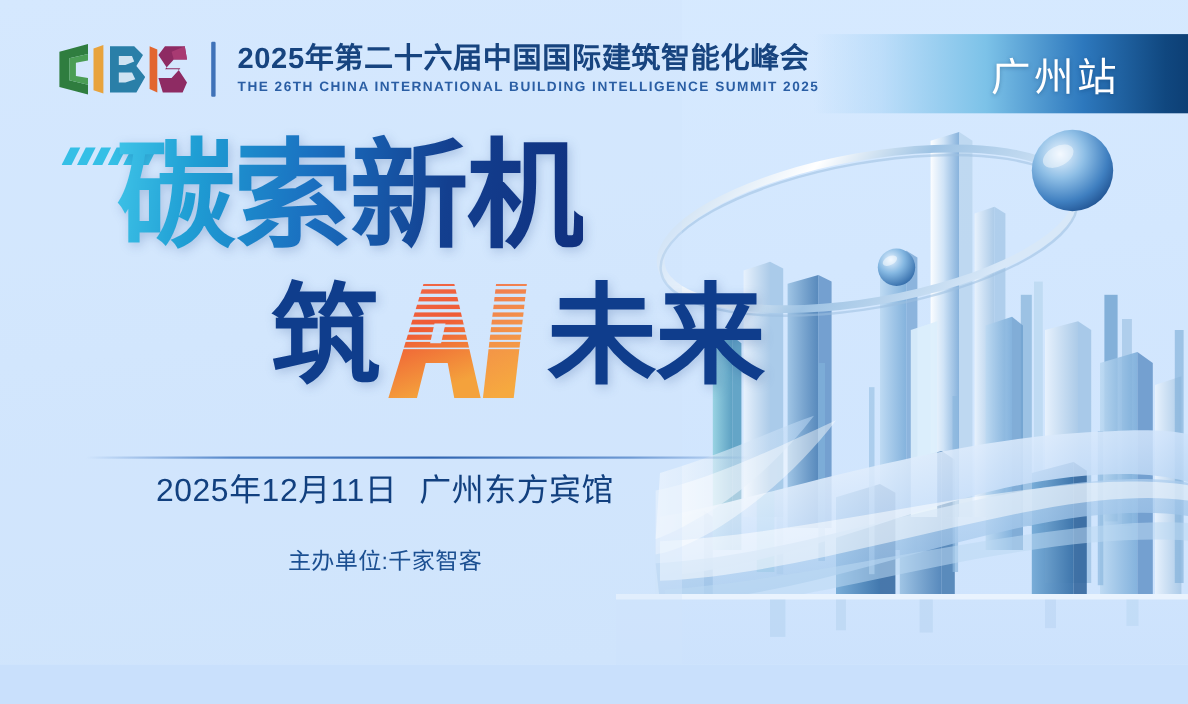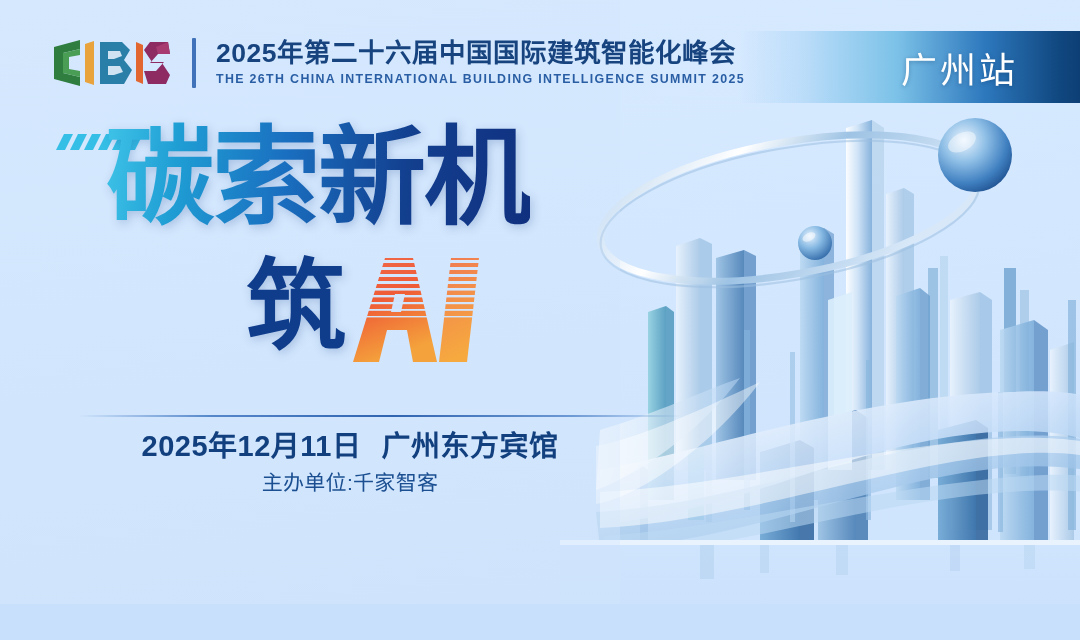--- a/index.html
+++ b/index.html
@@ -76,27 +76,27 @@
   .ai-block svg{position:absolute;left:0;top:0;}
 
   
   .divider{
     position:absolute;left:78px;top:415px;width:604px;height:2px;z-index:30;
     background:linear-gradient(90deg,rgba(60,120,200,0) 0%,rgba(44,104,185,.75) 22%,
       rgba(30,86,168,.9) 52%,rgba(44,104,185,.6) 82%,rgba(60,120,200,0) 100%);
   }
   .details{position:absolute;left:0;top:428px;width:700px;z-index:30;text-align:center;}
   .dateline{
-    font-size:29px;font-weight:bold;color:#12407f;letter-spacing:.5px;
+    font-size:29px;font-weight:normal;color:#12407f;letter-spacing:.5px;
     white-space:nowrap;line-height:1.3;
   }
   .dateline .gap{display:inline-block;width:20px;}
   .org{
     font-size:21px;color:#1b4f91;letter-spacing:.3px;line-height:1.62;
-    white-space:nowrap;margin-top:0;
+    white-space:nowrap;margin-top:28px;
   }
   .org2{font-size:21px;color:#1b4f91;letter-spacing:.3px;line-height:1.62;white-space:nowrap;}
 </style>
 </head>
 <body>
 
 <div class="banner">
 
   <div class="bg-art">
     <svg viewBox="0 0 1080 640" xmlns="http://www.w3.org/2000/svg">
@@ -347,20 +347,21 @@
             </defs>
             <g mask="url(#stripeMask)">
 
               <polygon points="34,0 62,0 86,104 62,104 56,72 36,72 28,104 2,104" fill="url(#aiG)"></polygon>
               <polygon points="44,36 54,36 50,54 40,54" fill="#cfe3fc"></polygon>
 
               <polygon points="100,0 128,0 116,104 88,104" fill="url(#aiG2)"></polygon>
             </g>
           </svg>
         </span>
+        <span class="l2-blue">未来</span>
       </div>
     </div>
   </div>
 
   <div class="divider"></div>
 
   <div class="details">
     <div class="dateline">
       <span>2025年12月11日</span><span class="gap"></span><span>广州东方宾馆</span>
     </div>

